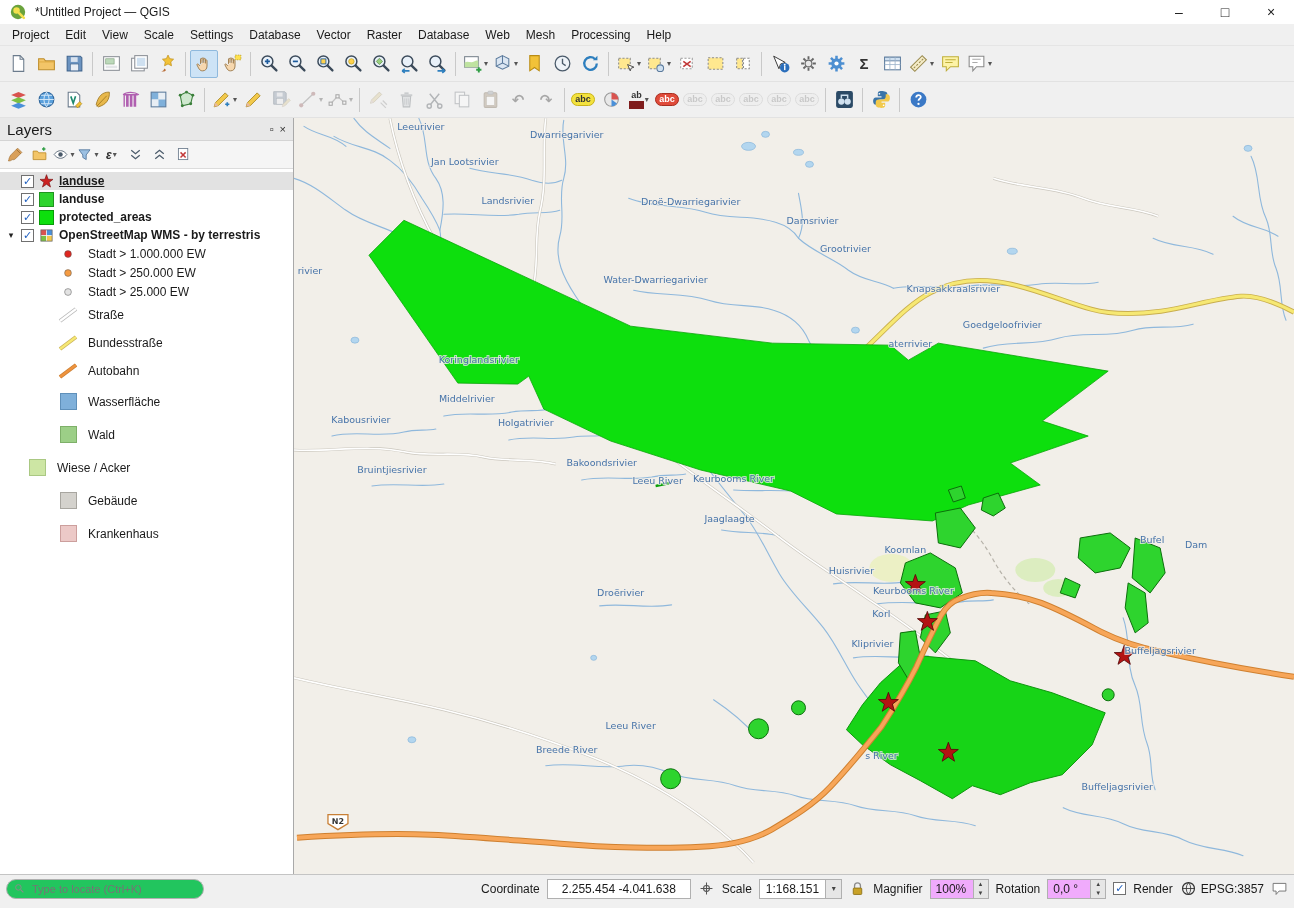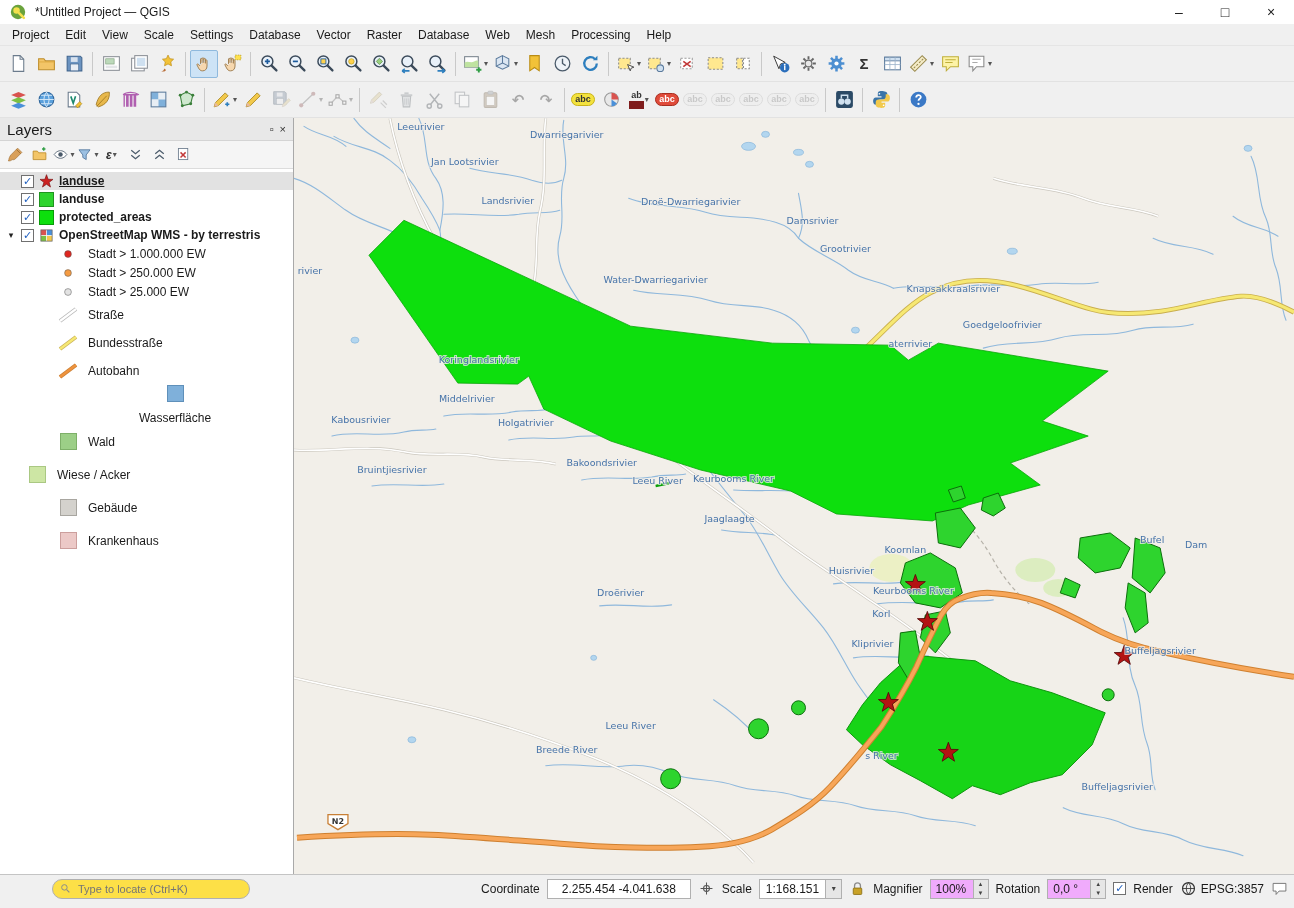--- a/index.html
+++ b/index.html
@@ -56,21 +56,21 @@
   .leg-sym { width:22px; display:flex; justify-content:center; align-items:center; }
   .leg-fill { width:17px; height:17px; }
   .leg-lbl { white-space:nowrap; }
 
   .map { flex:1; position:relative; background:#f2efe9; overflow:hidden; }
   .map svg.mapsvg { display:block; width:1000px; height:756px; }
   .rlbl { font:9.5px "DejaVu Sans",sans-serif; fill:#4673a8; paint-order:stroke; stroke:rgba(242,239,233,.75); stroke-width:2px; }
 
   
   .statusbar { height:28px; background:#f0f0f0; border-top:1px solid #c4c4c4; display:flex; align-items:center; padding:0 6px; gap:7px; }
-  .locator { width:198px; height:20px; border:1px solid #b0b0b0; border-radius:10px; background:#fde047; display:flex; align-items:center; padding:0 7px; gap:5px;margin-left:46px; }
+  .locator { width:198px; height:20px; border:1px solid #b0b0b0; border-radius:10px; background:#22c55e; display:flex; align-items:center; padding:0 7px; gap:5px; }
   .locator input { border:none; outline:none; width:100%; font-size:11px; color:#444; background:transparent;
                    font-family:"Liberation Sans","DejaVu Sans",sans-serif; }
   .locator svg { width:11px; height:11px; flex:0 0 11px; }
   .sb-box { height:20px; background:#fff; border:1px solid #b0b0b0; display:flex; align-items:center; justify-content:center; padding:0 6px; }
   .coord { width:144px; }
   .combo { display:flex; align-items:stretch; height:20px; border:1px solid #b0b0b0; background:#fff; }
   .combo .val { padding:0 6px; display:flex; align-items:center; min-width:58px; }
   .combo .cbtn { width:16px; background:#e6e6e6; border-left:1px solid #b0b0b0; display:flex; align-items:center; justify-content:center; font-size:8px; color:#444; }
   .spin { display:flex; height:20px; border:1px solid #b0b0b0; background:#f0abfc; }
   .spin .val { padding:0 5px; display:flex; align-items:center; min-width:42px; }
@@ -887,21 +887,21 @@
           </div>
           <div class="leg-row" style="min-height: 28px;">
             <span class="leg-sym">
               <svg width="22" height="20" viewBox="0 0 22 20">
                 <path d="M3 16 L19 4" stroke="#c87f35" stroke-width="4" fill="none"></path>
                 <path d="M3 16 L19 4" stroke="#ef933d" stroke-width="2.3" fill="none"></path>
               </svg>
             </span>
             <span class="leg-lbl">Autobahn</span>
           </div>
-          <div class="leg-row" style="min-height: 33px; flex-direction: column;">
+          <div class="leg-row" style="min-height: 33px;">
             <span class="leg-sym">
               <span class="leg-fill" style="background: rgb(127, 176, 218); border: 1px solid rgb(95, 144, 186);"></span>
             </span>
             <span class="leg-lbl">Wasserfläche</span>
           </div>
           <div class="leg-row" style="min-height: 33px;">
             <span class="leg-sym">
               <span class="leg-fill" style="background: rgb(156, 207, 135); border: 1px solid rgb(126, 176, 105);"></span>
             </span>
             <span class="leg-lbl">Wald</span>

